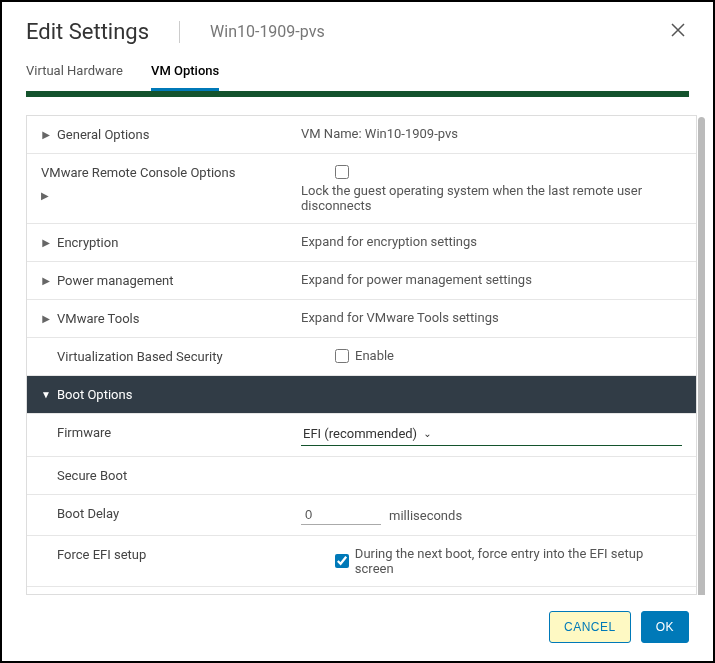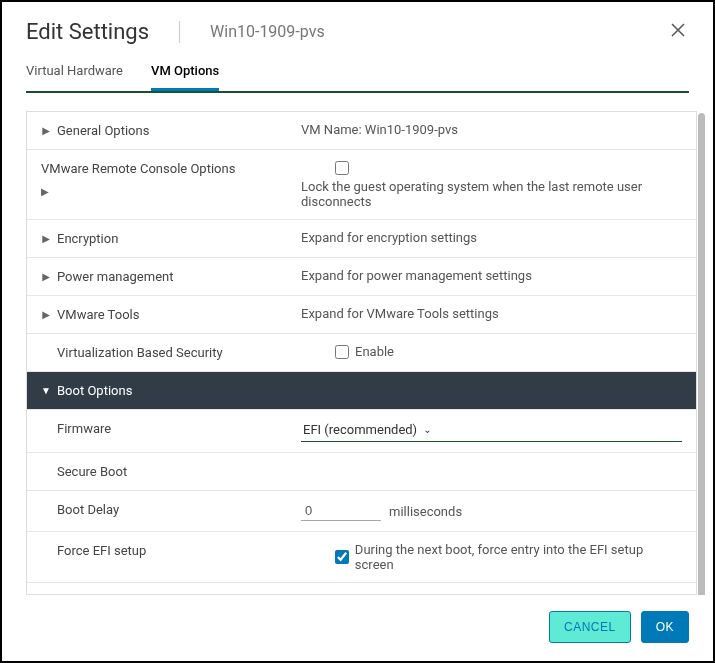--- a/index.html
+++ b/index.html
@@ -47,21 +47,21 @@
     }
     .close-btn {
       cursor: pointer;
       color: #555;
       font-size: 16px;
       padding: 4px;
     }
     .tabs {
       display: flex;
       gap: 28px;
-      border-bottom: 2px solid #14532d;
+      border-bottom: 6px solid #14532d;
       margin: 0 24px;
     }
     .tab {
       padding: 8px 0 10px 0;
       color: #555;
       cursor: pointer;
       font-size: 13px;
     }
     .tab.active {
       color: #000000;
@@ -174,21 +174,21 @@
       gap: 10px;
       padding: 10px 24px 18px 24px;
     }
     .btn {
       font-size: 12px;
       padding: 8px 14px;
       border-radius: 3px;
       letter-spacing: 0.5px;
       cursor: pointer;
       border: 1px solid #0079b8;
-      background: #5eead4;
+      background: #fef9c3;
       color: #0079b8;
     }
     .btn.primary {
       background: #0079b8;
       color: #fff;
     }
     .row.remote {
       align-items: flex-start;
       padding-top: 10px;
       padding-bottom: 10px;

